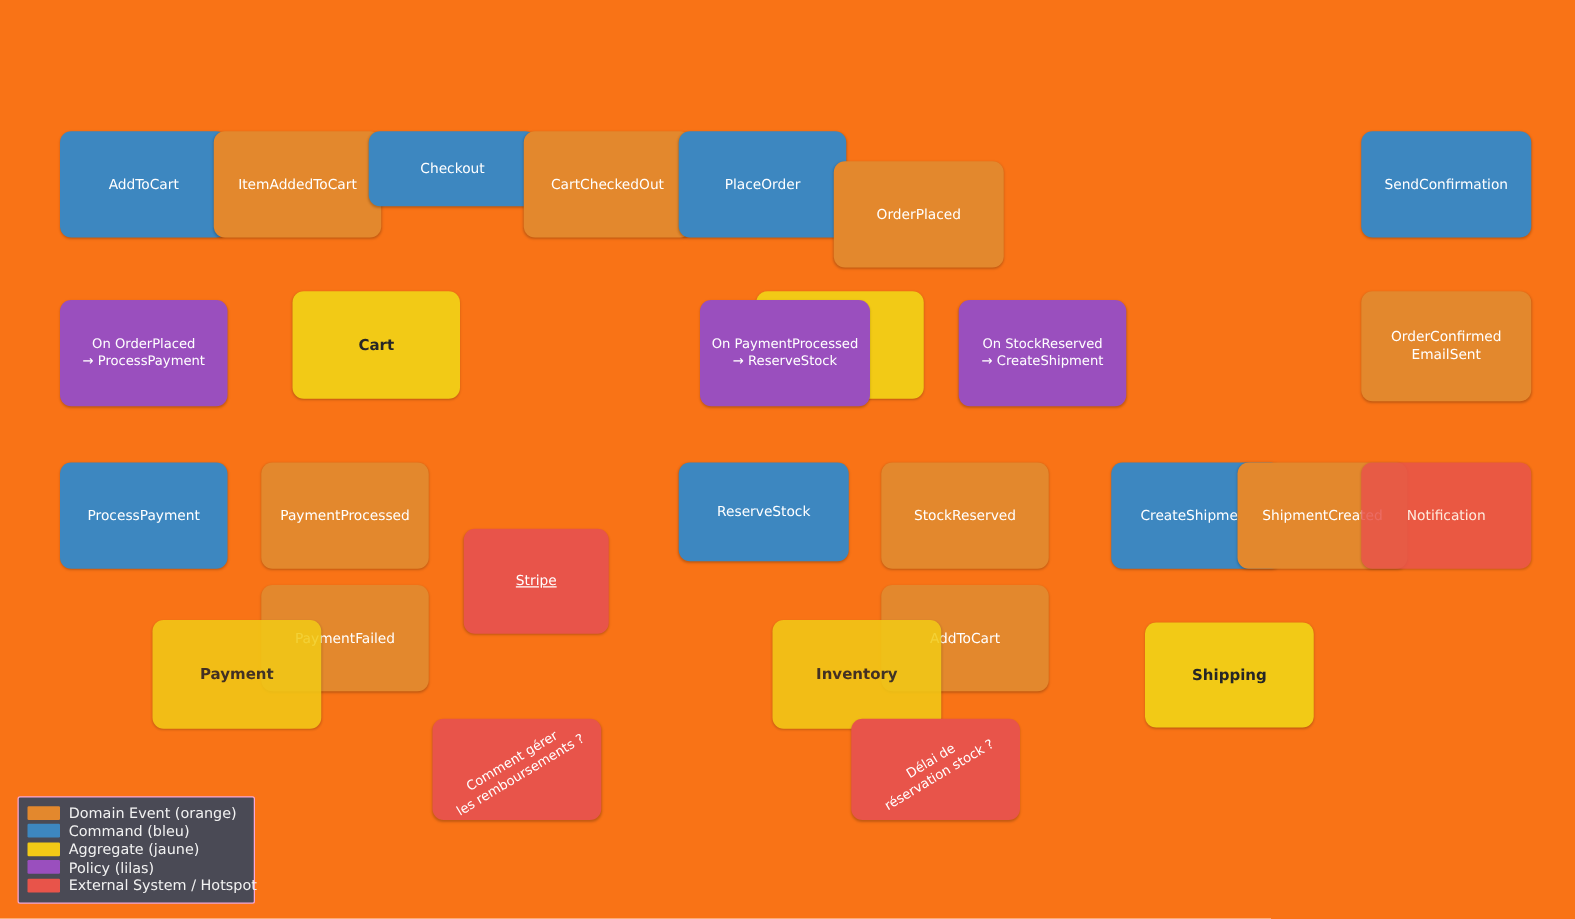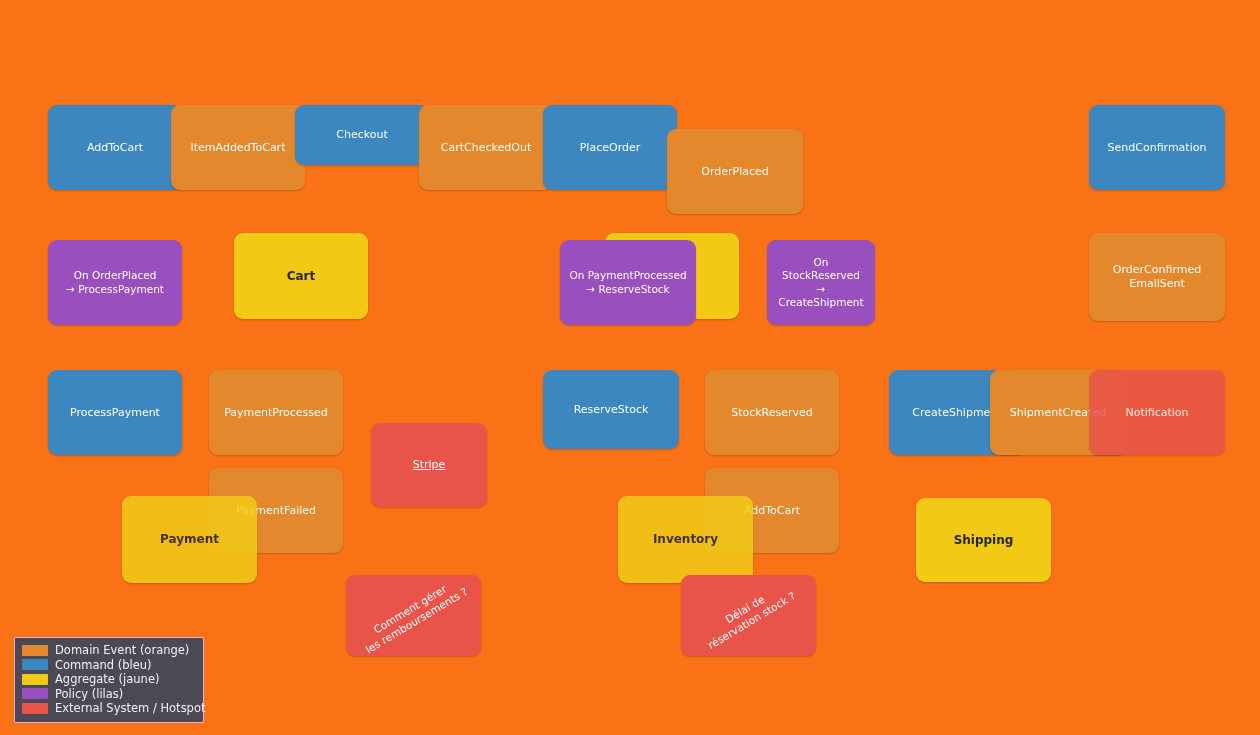--- a/index.html
+++ b/index.html
@@ -95,21 +95,21 @@
       <div class="sticky t-event" style="left: 419px; top: 105px; width: 134px; height: 85px;"><span class="label">CartCheckedOut</span></div>
       <div class="sticky t-command" style="left: 543px; top: 105px; width: 134px; height: 85px;"><span class="label">PlaceOrder</span></div>
       <div class="sticky t-event" style="left: 667px; top: 105px; width: 136px; height: 85px; margin-top: 24px;"><span class="label">OrderPlaced</span></div>
       <div class="sticky t-command" style="left: 1089px; top: 105px; width: 136px; height: 85px;"><span class="label">SendConfirmation</span></div>
       <div class="sticky t-policy" style="left: 48px; top: 240px; width: 134px; height: 85px;"><span class="label">On OrderPlaced
 → ProcessPayment</span></div>
       <div class="sticky t-aggregate" style="left: 234px; top: 233px; width: 134px; height: 86px;"><span class="label">Cart</span></div>
       <div class="sticky t-aggregate" style="left: 605px; top: 233px; width: 134px; height: 86px;"><span class="label">Order</span></div>
       <div class="sticky t-policy" style="left: 543px; top: 240px; width: 136px; height: 85px; margin-left: 17px;"><span class="label">On PaymentProcessed
 → ReserveStock</span></div>
-      <div class="sticky t-policy" style="left: 767px; top: 240px; width: 108px; height: 85px;"><span class="label">On StockReserved
+      <div class="sticky t-policy" style="left: 767px; top: 240px; width: 134px; height: 85px;"><span class="label">On StockReserved
 → CreateShipment</span></div>
       <div class="sticky t-event" style="left: 1089px; top: 233px; width: 136px; height: 88px;"><span class="label">OrderConfirmed
 EmailSent</span></div>
       <div class="sticky t-command" style="left: 48px; top: 370px; width: 134px; height: 85px;"><span class="label">ProcessPayment</span></div>
       <div class="sticky t-event" style="left: 209px; top: 370px; width: 134px; height: 85px;"><span class="label">PaymentProcessed</span></div>
       <div class="sticky t-external" style="left: 371px; top: 423px; width: 116px; height: 84px; text-decoration: underline;"><span class="label">Stripe</span></div>
       <div class="sticky t-command" style="left: 543px; top: 370px; width: 136px; height: 79px;"><span class="label">ReserveStock</span></div>
       <div class="sticky t-event" style="left: 705px; top: 370px; width: 134px; height: 85px;"><span class="label">StockReserved</span></div>
       <div class="sticky t-command" style="left: 841px; top: 370px; width: 136px; height: 85px; margin-left: 48px;"><span class="label">CreateShipment</span></div>
       <div class="sticky t-event" style="left: 990px; top: 370px; width: 136px; height: 85px;"><span class="label">ShipmentCreated</span></div>

